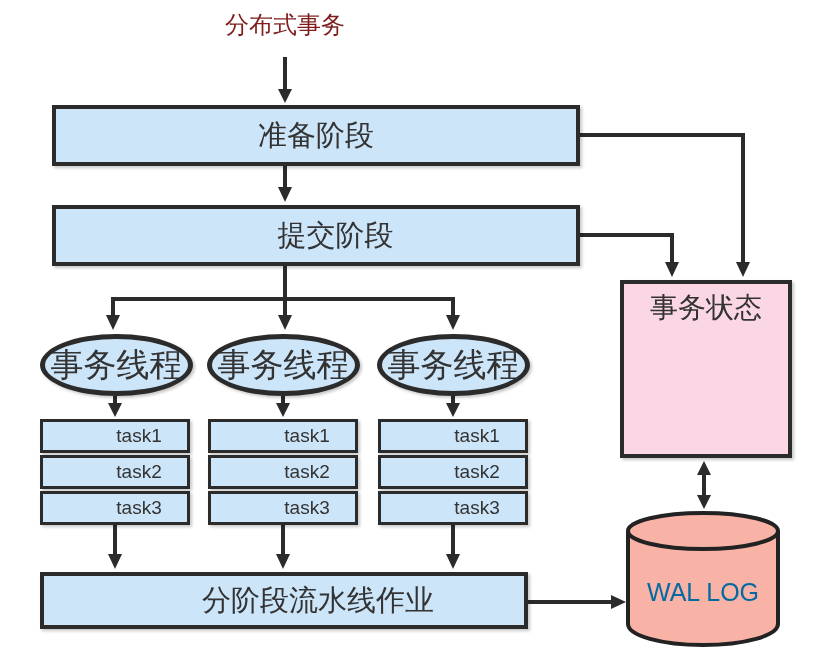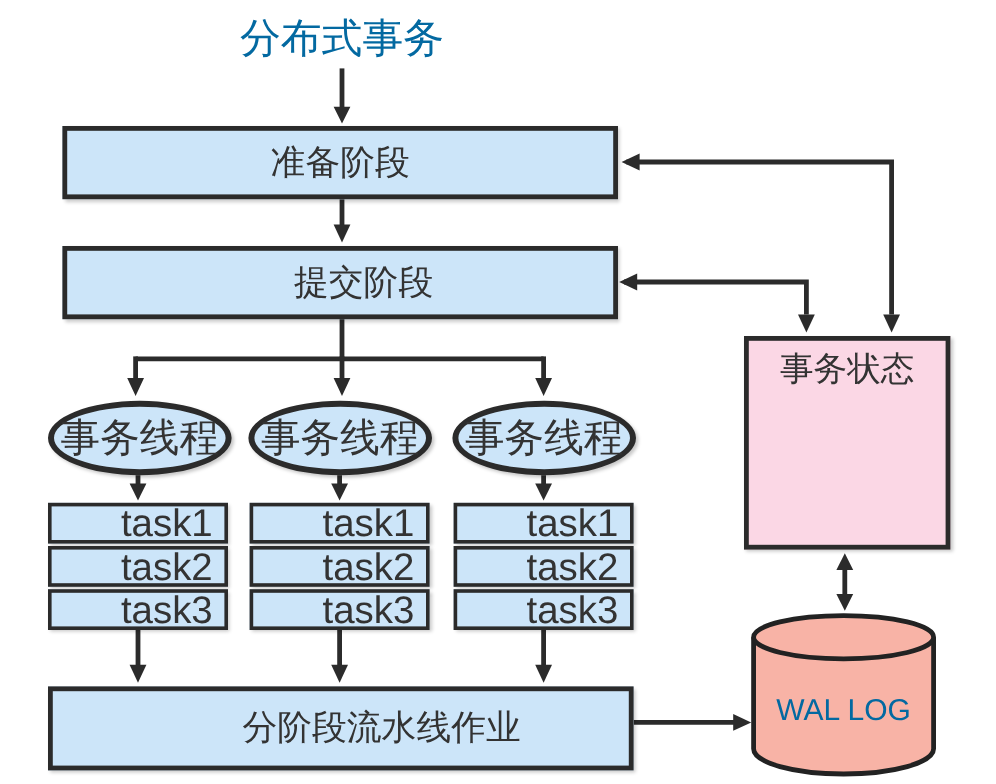--- a/index.html
+++ b/index.html
@@ -16,49 +16,49 @@
   .head{fill:#2b2b2b;stroke:none;}
   .cyl{fill:#f8b3a6;stroke:#222222;stroke-width:4;}
   .node{
     position:absolute;
     box-sizing:border-box;
     background:#cce5f9;
     border:4px solid #2b2b2b;
     display:flex;align-items:center;justify-content:center;
     box-shadow:2px 2px 3px rgba(0,0,0,0.22);
   }
-  .phase{left:52px;width:463px;height:61px;font-size:29px;}
+  .phase{left:52px;width:528px;height:61px;font-size:29px;}
   #prepare-phase{top:105px;}
   #commit-phase{top:205px;padding-left:39px;}
   .thread-ellipse{
     top:334px;width:153px;height:62px;
     border-radius:50%;
     border-width:5px;
     font-size:33px;
   }
   .task-node{
     width:150px;height:34px;
     border-width:3px;
-    font-size:32px;
+    font-size:19px;
     padding-left:48px;
   }
   #pipeline-node{
-    left:40px;top:572px;width:488px;height:70px;
+    left:40px;top:572px;width:488px;height:57px;
     font-size:29px;
     padding-left:68px;
   }
   #cache-node{
     left:620px;top:280px;width:172px;height:178px;
     background:#fbd7e5;
     flex-direction:column;
     font-size:28px;line-height:48px;justify-content:space-between;
   }
   #diagram-title{
     position:absolute;left:135px;top:9px;width:300px;
-    text-align:center;font-size:34px;color:#0369a1;
+    text-align:center;font-size:24px;color:#7f1d1d;
   }
   #wal-label{
     position:absolute;left:628px;top:578px;width:150px;
     text-align:center;font-size:25px;color:#0369a1;
   }
 </style>
 </head>
 <body>
 
 <div id="canvas">

